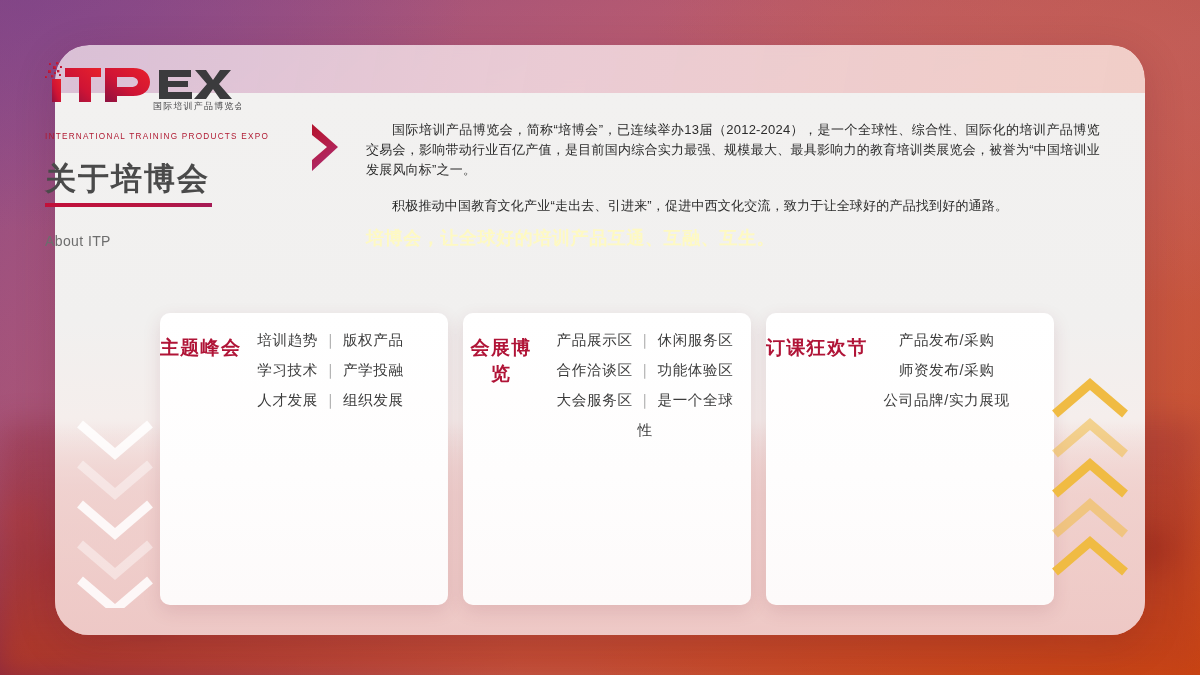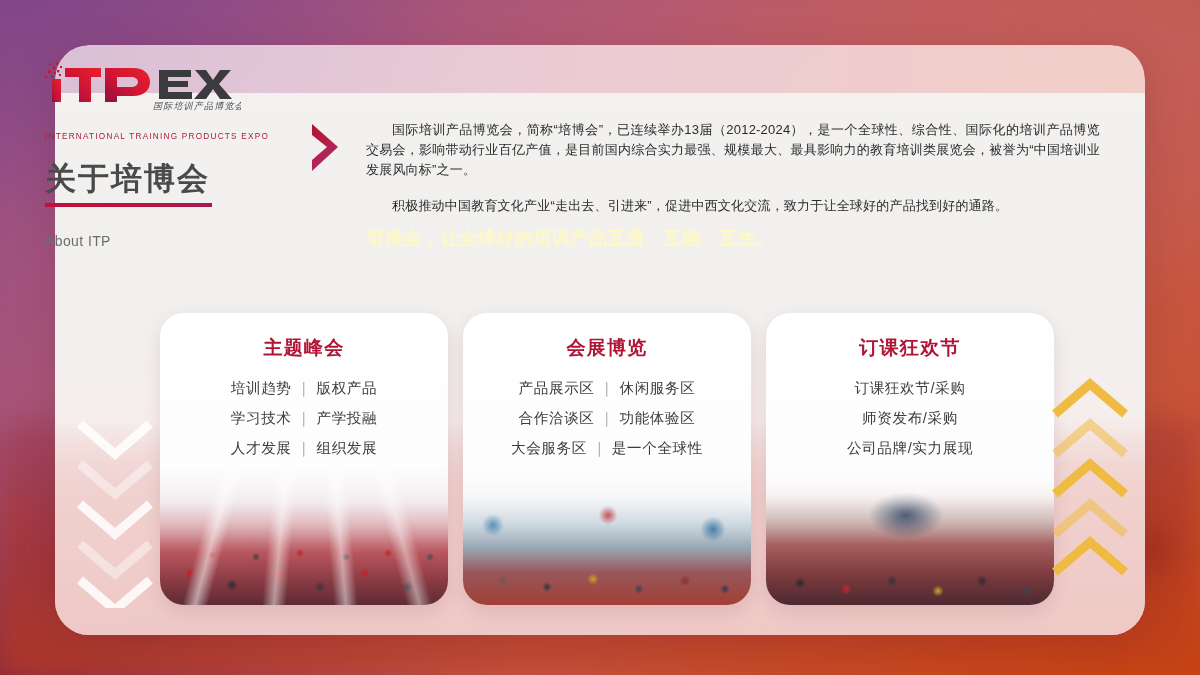--- a/index.html
+++ b/index.html
@@ -57,21 +57,21 @@
   
   .panel-lower-tint{
     position:absolute; left:0; right:0; top:330px; bottom:0;
     background:linear-gradient(180deg, rgba(242,214,211,0) 0%, rgba(241,209,206,.55) 22%, rgba(240,205,202,.72) 60%, rgba(238,200,198,.80) 100%);
   }
 
   
   .head{ position:absolute; left:45px; top:58px; width:240px; }
 
   .logo-row{ display:flex; align-items:flex-end; gap:7px; }
-  .logo-itp{ position:relative;font-style:italic; }
+  .logo-itp{ position:relative; }
   .logo-itp svg{ display:block; }
   .logo-tag{
     font-size:8.2px; letter-spacing:1.25px; color:#b01a32;
     margin-top:12px; white-space:nowrap; font-weight:500;
   }
 
   .head-title{
     margin-top:22px;
     font-size:31px; font-weight:700; color:#4a4a4a; letter-spacing:2px;
     line-height:1;
@@ -102,24 +102,24 @@
     font-size:18px; font-weight:700; line-height:28px;
     color:#fef9c3; letter-spacing:.6px;
   }
 
   
   .cards{
     position:absolute; left:160px; top:313px;
     width:895px; display:flex; gap:15px;
   }
   .card{
-    width:288px; height:292px; border-radius:24px; overflow:hidden;
+    width:288px; height:292px; border-radius:10px; overflow:hidden;
     background:linear-gradient(180deg,#ffffff 0%,#fefdfd 55%,#fdfafa 100%);
     box-shadow:0 6px 18px rgba(120,40,60,.13);
-    display:flex; flex-direction:column;
+    display:flex; 
   }
   .card-head{
     text-align:center; font-size:19px; font-weight:700;
     color:#b01437; letter-spacing:1.3px;
     padding-top:22px;
   }
   .card-lines{ padding:12px 16px 0; }
   .card-line{
     text-align:center; font-size:14.6px; color:#3c3c3c;
     line-height:30px; letter-spacing:.6px;
@@ -339,21 +339,21 @@
           <div class="beams"></div>
         </div>
       <div class="glow"></div>
     </div>
   </div>
 
   <div class="card">
     <div class="card-head">订课狂欢节</div>
     <div class="card-lines">
       <div class="card-line">
-        <span>订课狂欢节/采购</span>
+        <span>产品发布/采购</span>
       </div>
       <div class="card-line">
         <span>师资发布/采购</span>
       </div>
       <div class="card-line">
         <span>公司品牌/实力展现</span>
       </div>
     </div>
     <div class="card-photo">
       <div class="ph ph3">

